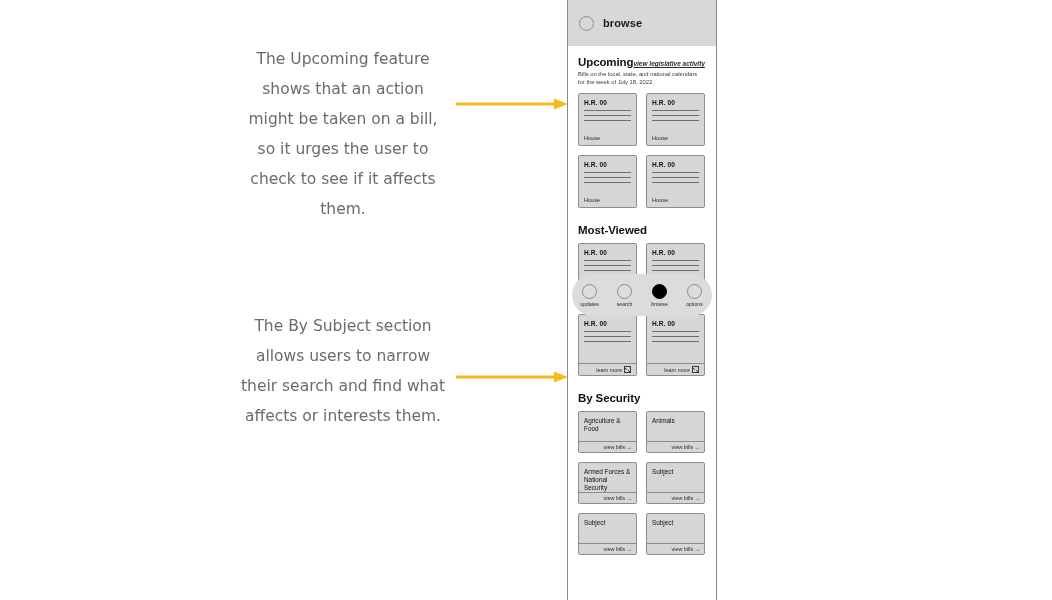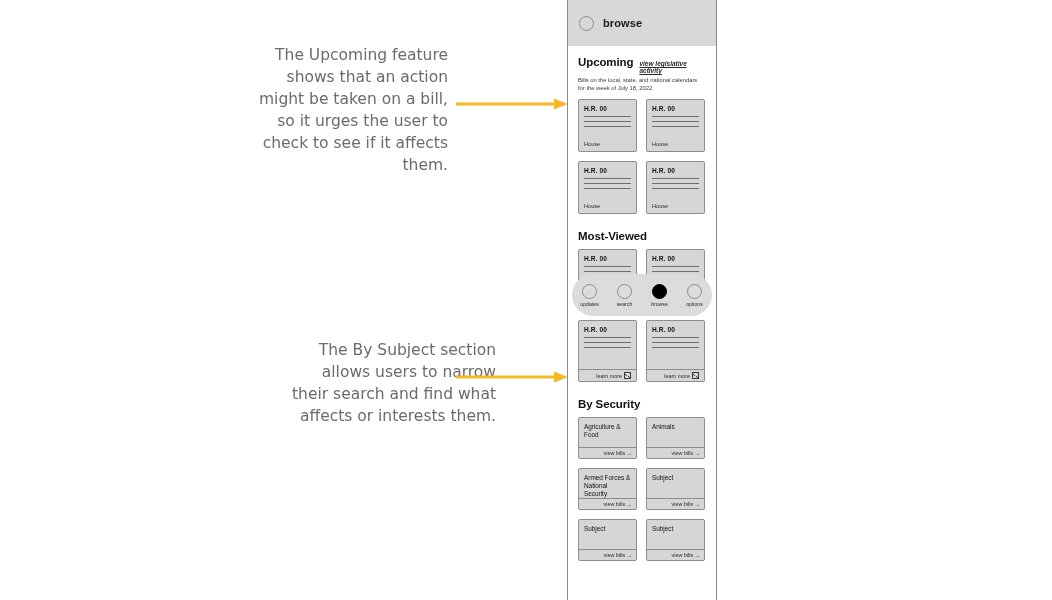--- a/index.html
+++ b/index.html
@@ -13,26 +13,26 @@
     font-family: "Liberation Sans", sans-serif;
     overflow: hidden;
     position: relative;
   }
 
   
   .annotation {
     position: absolute;
     color: #6b6b6b;
     font-size: 15.5px;
-    line-height: 22px;
-    text-align: right;
+    line-height: 30px;
+    text-align: center;
     font-family: "DejaVu Sans", sans-serif;
   }
   #annotation-0 { left: 238px; top: 44px; width: 210px; }
-  #annotation-1 { left: 238px; top: 339px; width: 210px; margin-left: 48px; }
+  #annotation-1 { left: 238px; top: 311px; width: 210px; }
 
   .arrow {
     position: absolute;
     height: 12px;
     display: block;
   }
   #arrow-0 { left: 456px; top: 98px; width: 112px; }
   #arrow-1 { left: 456px; top: 371px; width: 112px; }
 
   
@@ -77,21 +77,20 @@
     padding: 10px 10px 0 10px;
     box-sizing: border-box;
     position: relative;
   }
 
   
   .section { margin-bottom: 2px; }
   .section-head {
     display: flex;
     align-items: baseline;
-    gap: 6px;
   }
   .section-title {
     font-size: 11.5px;
     font-weight: bold;
     color: #111;
     letter-spacing: -0.1px;
   }
   .section-link {
     font-size: 6.5px;
     font-style: italic;

